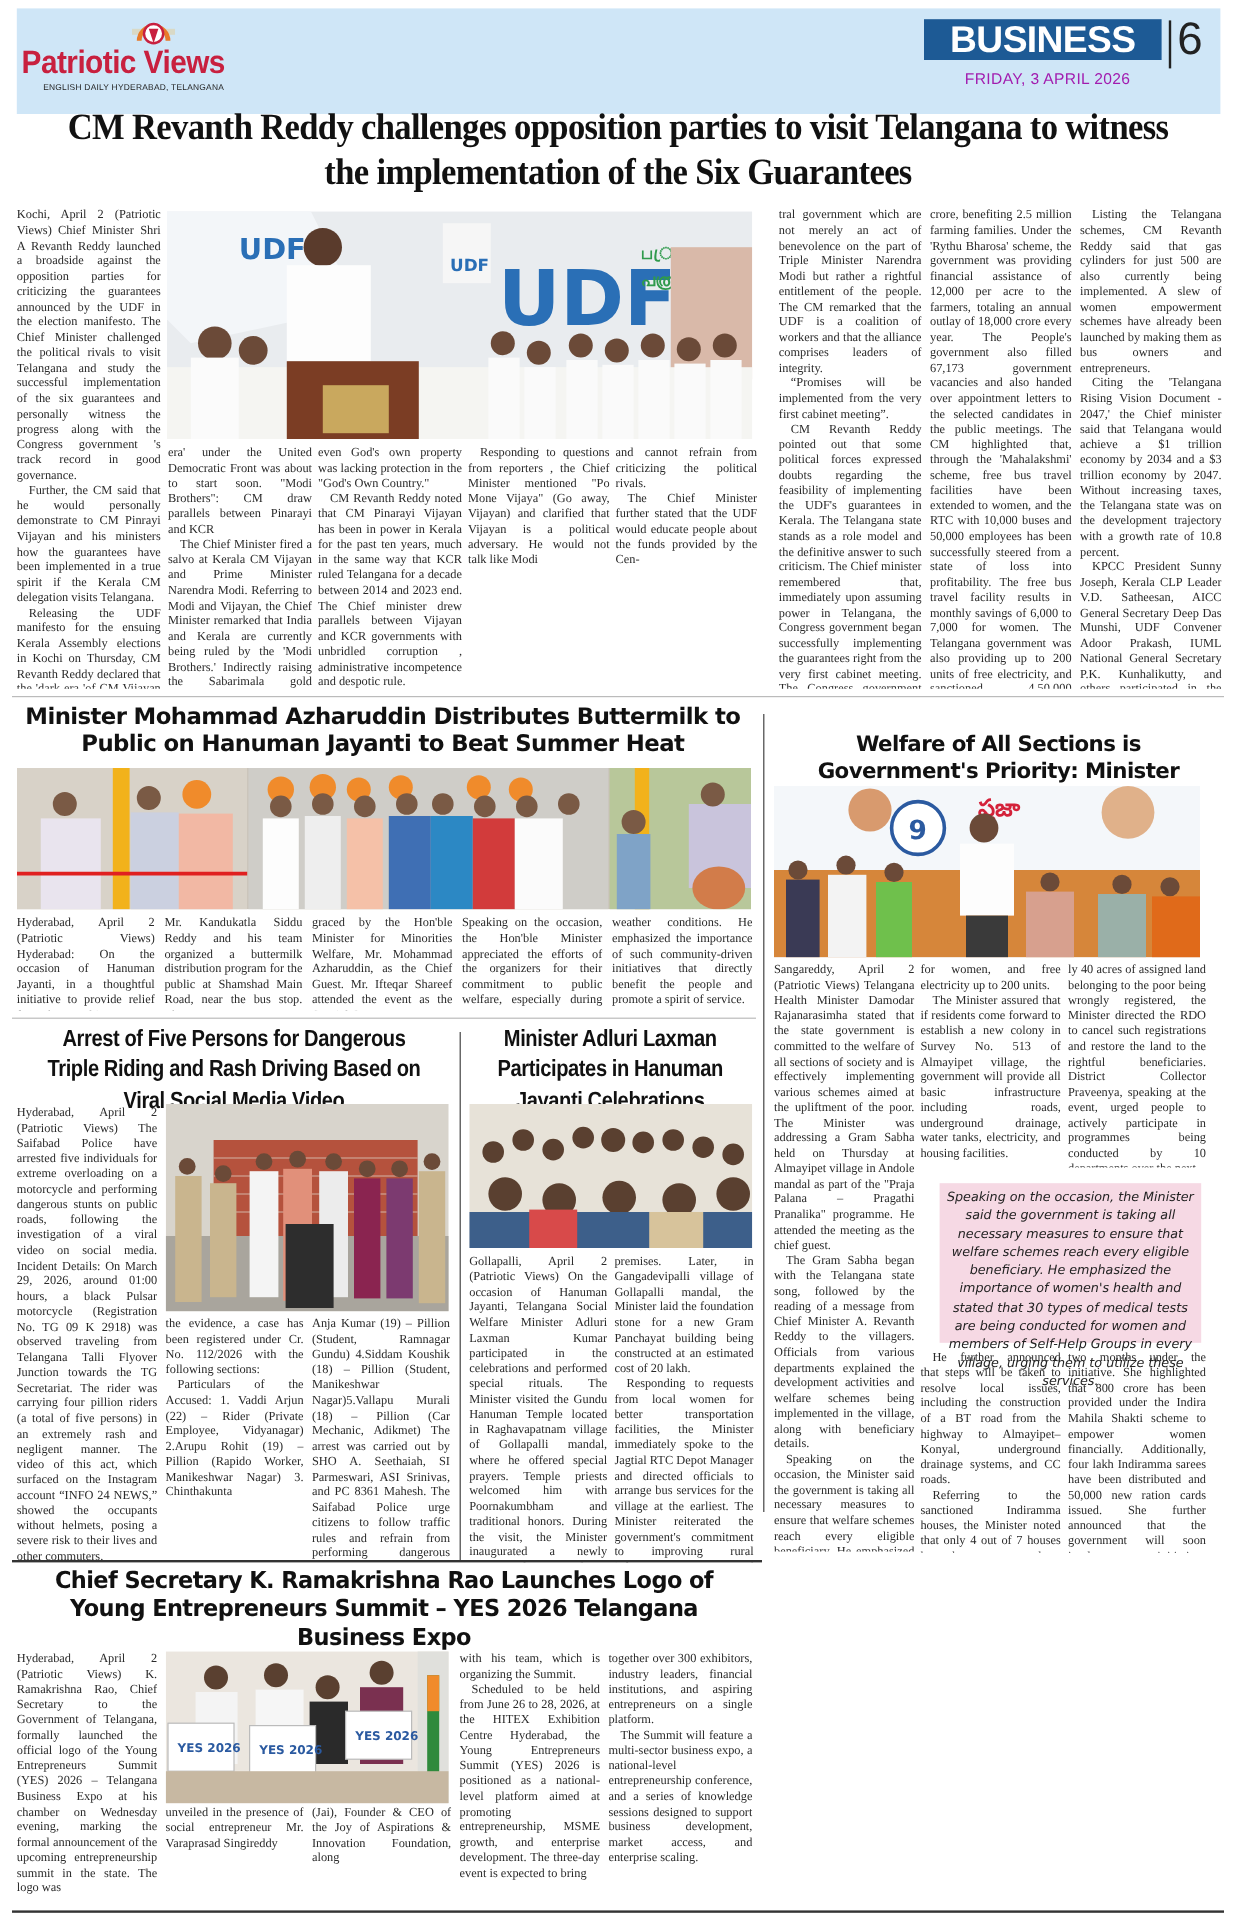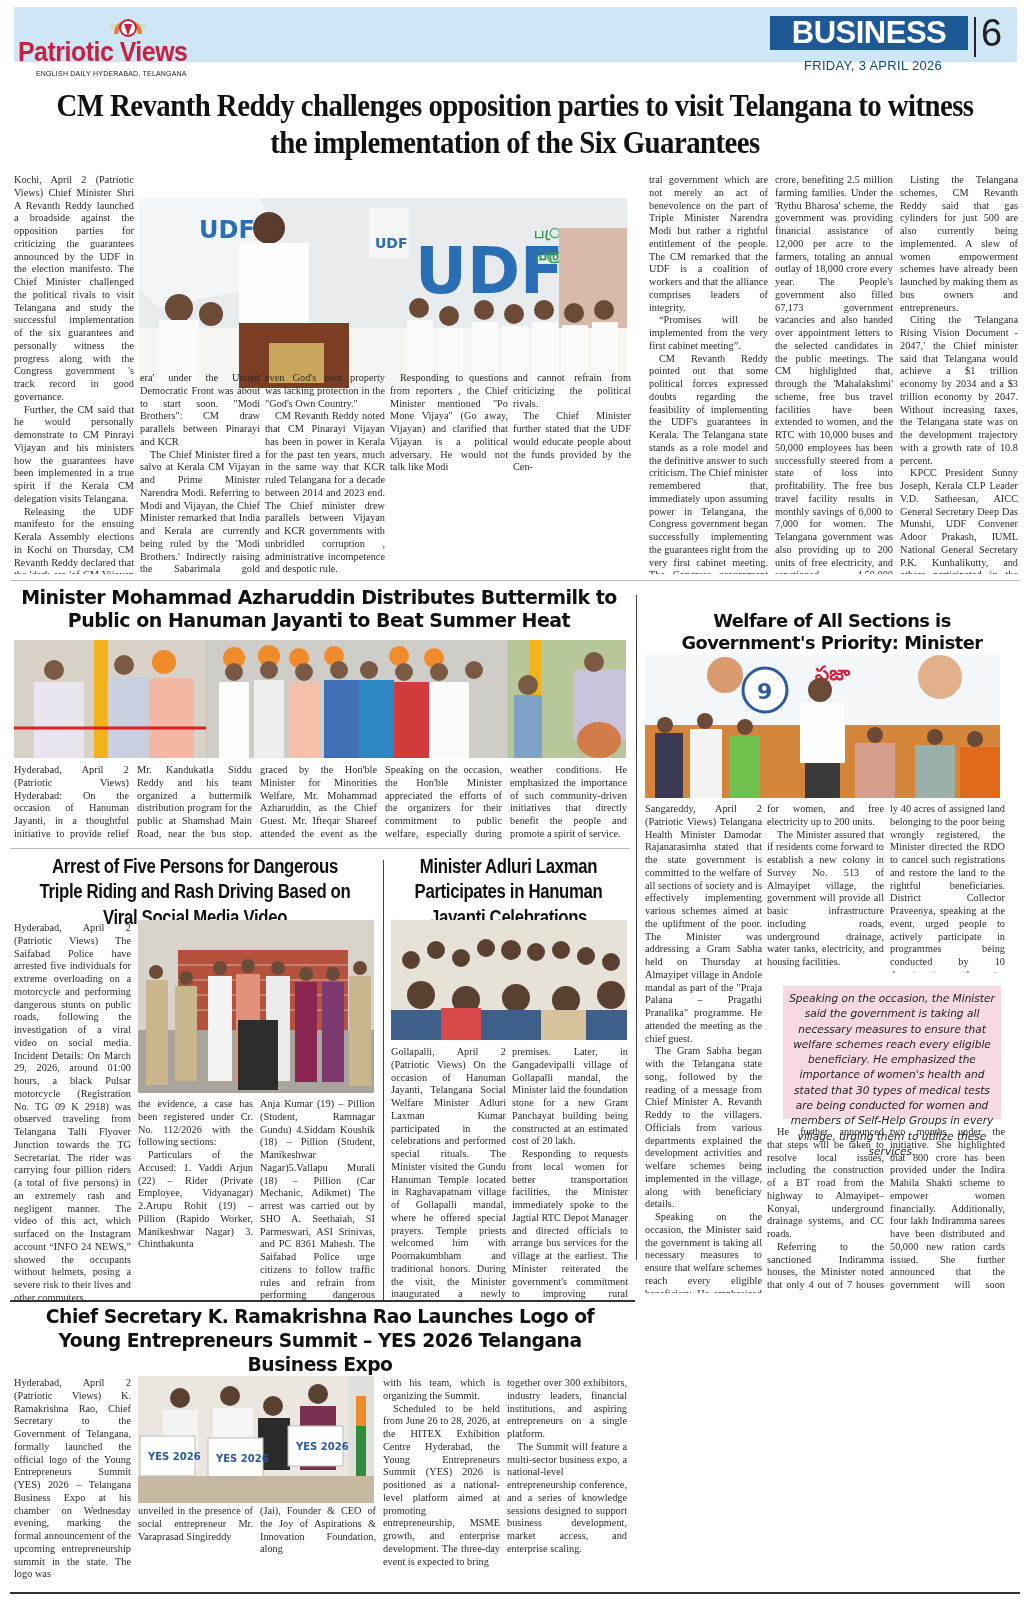--- a/index.html
+++ b/index.html
@@ -1,27 +1,27 @@
 <!DOCTYPE html>
 <html><head>
 <meta charset="utf-8">
 <style>
   * { box-sizing: border-box; margin: 0; padding: 0; }
   html, body { width: 1036px; height: 1600px; background: #fff; overflow: hidden; }
   body { font-family: "DejaVu Serif", serif; color: #222; position: relative; }
 
   
-  .masthead { position: absolute; left: 14px; top: 7px; width: 1003px; height: 55px; background: #cfe6f7; }
+  .masthead { position: absolute; left: 14px; top: 7px; width: 1003px; height: 88px; background: #cfe6f7; }
   .logo-mark { position: absolute; left: 96px; top: 3px; width: 36px; height: 34px; }
   .logo-text { position: absolute; left: 4px; top: 30px; font-family: "Liberation Sans", sans-serif; font-weight: bold; font-size: 27px; color: #c8203f; letter-spacing: -0.5px; transform: scaleX(0.92); transform-origin: left; }
   .logo-tag { position: absolute; left: 22px; top: 63px; font-family: "Liberation Sans", sans-serif; font-size: 7px; color: #222; letter-spacing: 0.2px; }
   .section-box { position: absolute; left: 756px; top: 9px; width: 198px; height: 34px; background: #1d5a95; color: #fff; font-family: "Liberation Sans", sans-serif; font-weight: bold; font-size: 31px; line-height: 34px; text-align: center; letter-spacing: -0.5px; }
   .section-rule { position: absolute; left: 960px; top: 10px; width: 2px; height: 40px; background: #222; }
   .page-num { position: absolute; left: 967px; top: 6px; font-family: "Liberation Sans", sans-serif; font-size: 38px; color: #222; line-height: 40px; }
-  .dateline { position: absolute; left: 790px; top: 51px; font-family: "Liberation Sans", sans-serif; font-size: 13px; color: #0c4a6e; letter-spacing: 0.3px; }
+  .dateline { position: absolute; left: 790px; top: 51px; font-family: "Liberation Sans", sans-serif; font-size: 13px; color: #a21caf; letter-spacing: 0.3px; }
 
   
   .hl { position: absolute; font-family: "Liberation Serif", serif; font-weight: bold; color: #111; text-align: center; line-height: 1.18; letter-spacing: -0.6px; }
   .hl-main { left: 10px; top: 88px; width: 1010px; font-size: 31px; transform: scaleX(0.93); transform-origin: center; }
   .hl-sans { position: absolute; font-family: "DejaVu Sans", sans-serif; font-weight: bold; color: #111; text-align: center; line-height: 1.23; letter-spacing: -0.5px; }
   .hl-narrow { position: absolute; font-family: "Liberation Sans", sans-serif; font-weight: bold; color: #111; text-align: center; line-height: 1.3; letter-spacing: -0.4px; transform-origin: center; }
 
   
   .col { position: absolute; font-family: "Liberation Serif", serif; font-size: 10.3px; line-height: 12.75px; color: #2a2a2a; text-align: justify; hyphens: auto; overflow: hidden; }
   .col p { text-indent: 10px; font-family: Liberation Serif, serif; }
@@ -52,21 +52,21 @@
   <div class="logo-text">Patriotic Views</div>
   <div class="logo-tag">ENGLISH DAILY HYDERABAD, TELANGANA</div>
   <div class="section-box">BUSINESS</div>
   <div class="section-rule"></div>
   <div class="page-num">6</div>
   <div class="dateline">FRIDAY, 3 APRIL 2026</div>
 </div>
 
 <div class="hl hl-main">CM Revanth Reddy challenges opposition parties to visit Telangana to witness the implementation of the Six Guarantees</div>
 
-<div class="photo" style="left:139px;top:176px;width:488px;height:190px;margin-top:22px;">
+<div class="photo" style="left:139px;top:176px;width:488px;height:190px;">
   <svg viewBox="0 0 488 190" preserveAspectRatio="none">
     <rect width="488" height="190" fill="#e9ecef"></rect>
     <polygon points="0,0 120,0 160,80 20,110 0,90" fill="#f3f6f9"></polygon>
     <text x="60" y="40" font-size="24" font-weight="bold" fill="#2a6fb6" font-family="DejaVu Sans">UDF</text>
     <rect x="230" y="10" width="40" height="50" fill="#f6f6f6"></rect>
     <text x="236" y="50" font-size="14" font-weight="bold" fill="#2a6fb6" font-family="DejaVu Sans">UDF</text>
     <text x="276" y="95" font-size="64" font-weight="bold" fill="#2a6fb6" font-family="DejaVu Sans">UDF</text>
     <text x="395" y="40" font-size="14" font-weight="bold" fill="#2f9a4c" font-family="DejaVu Sans">ப്രകടന</text>
     <text x="395" y="62" font-size="14" font-weight="bold" fill="#2f9a4c" font-family="DejaVu Sans">പത്രിക</text>
     <rect x="420" y="30" width="68" height="110" fill="#d9b9a9"></rect>

